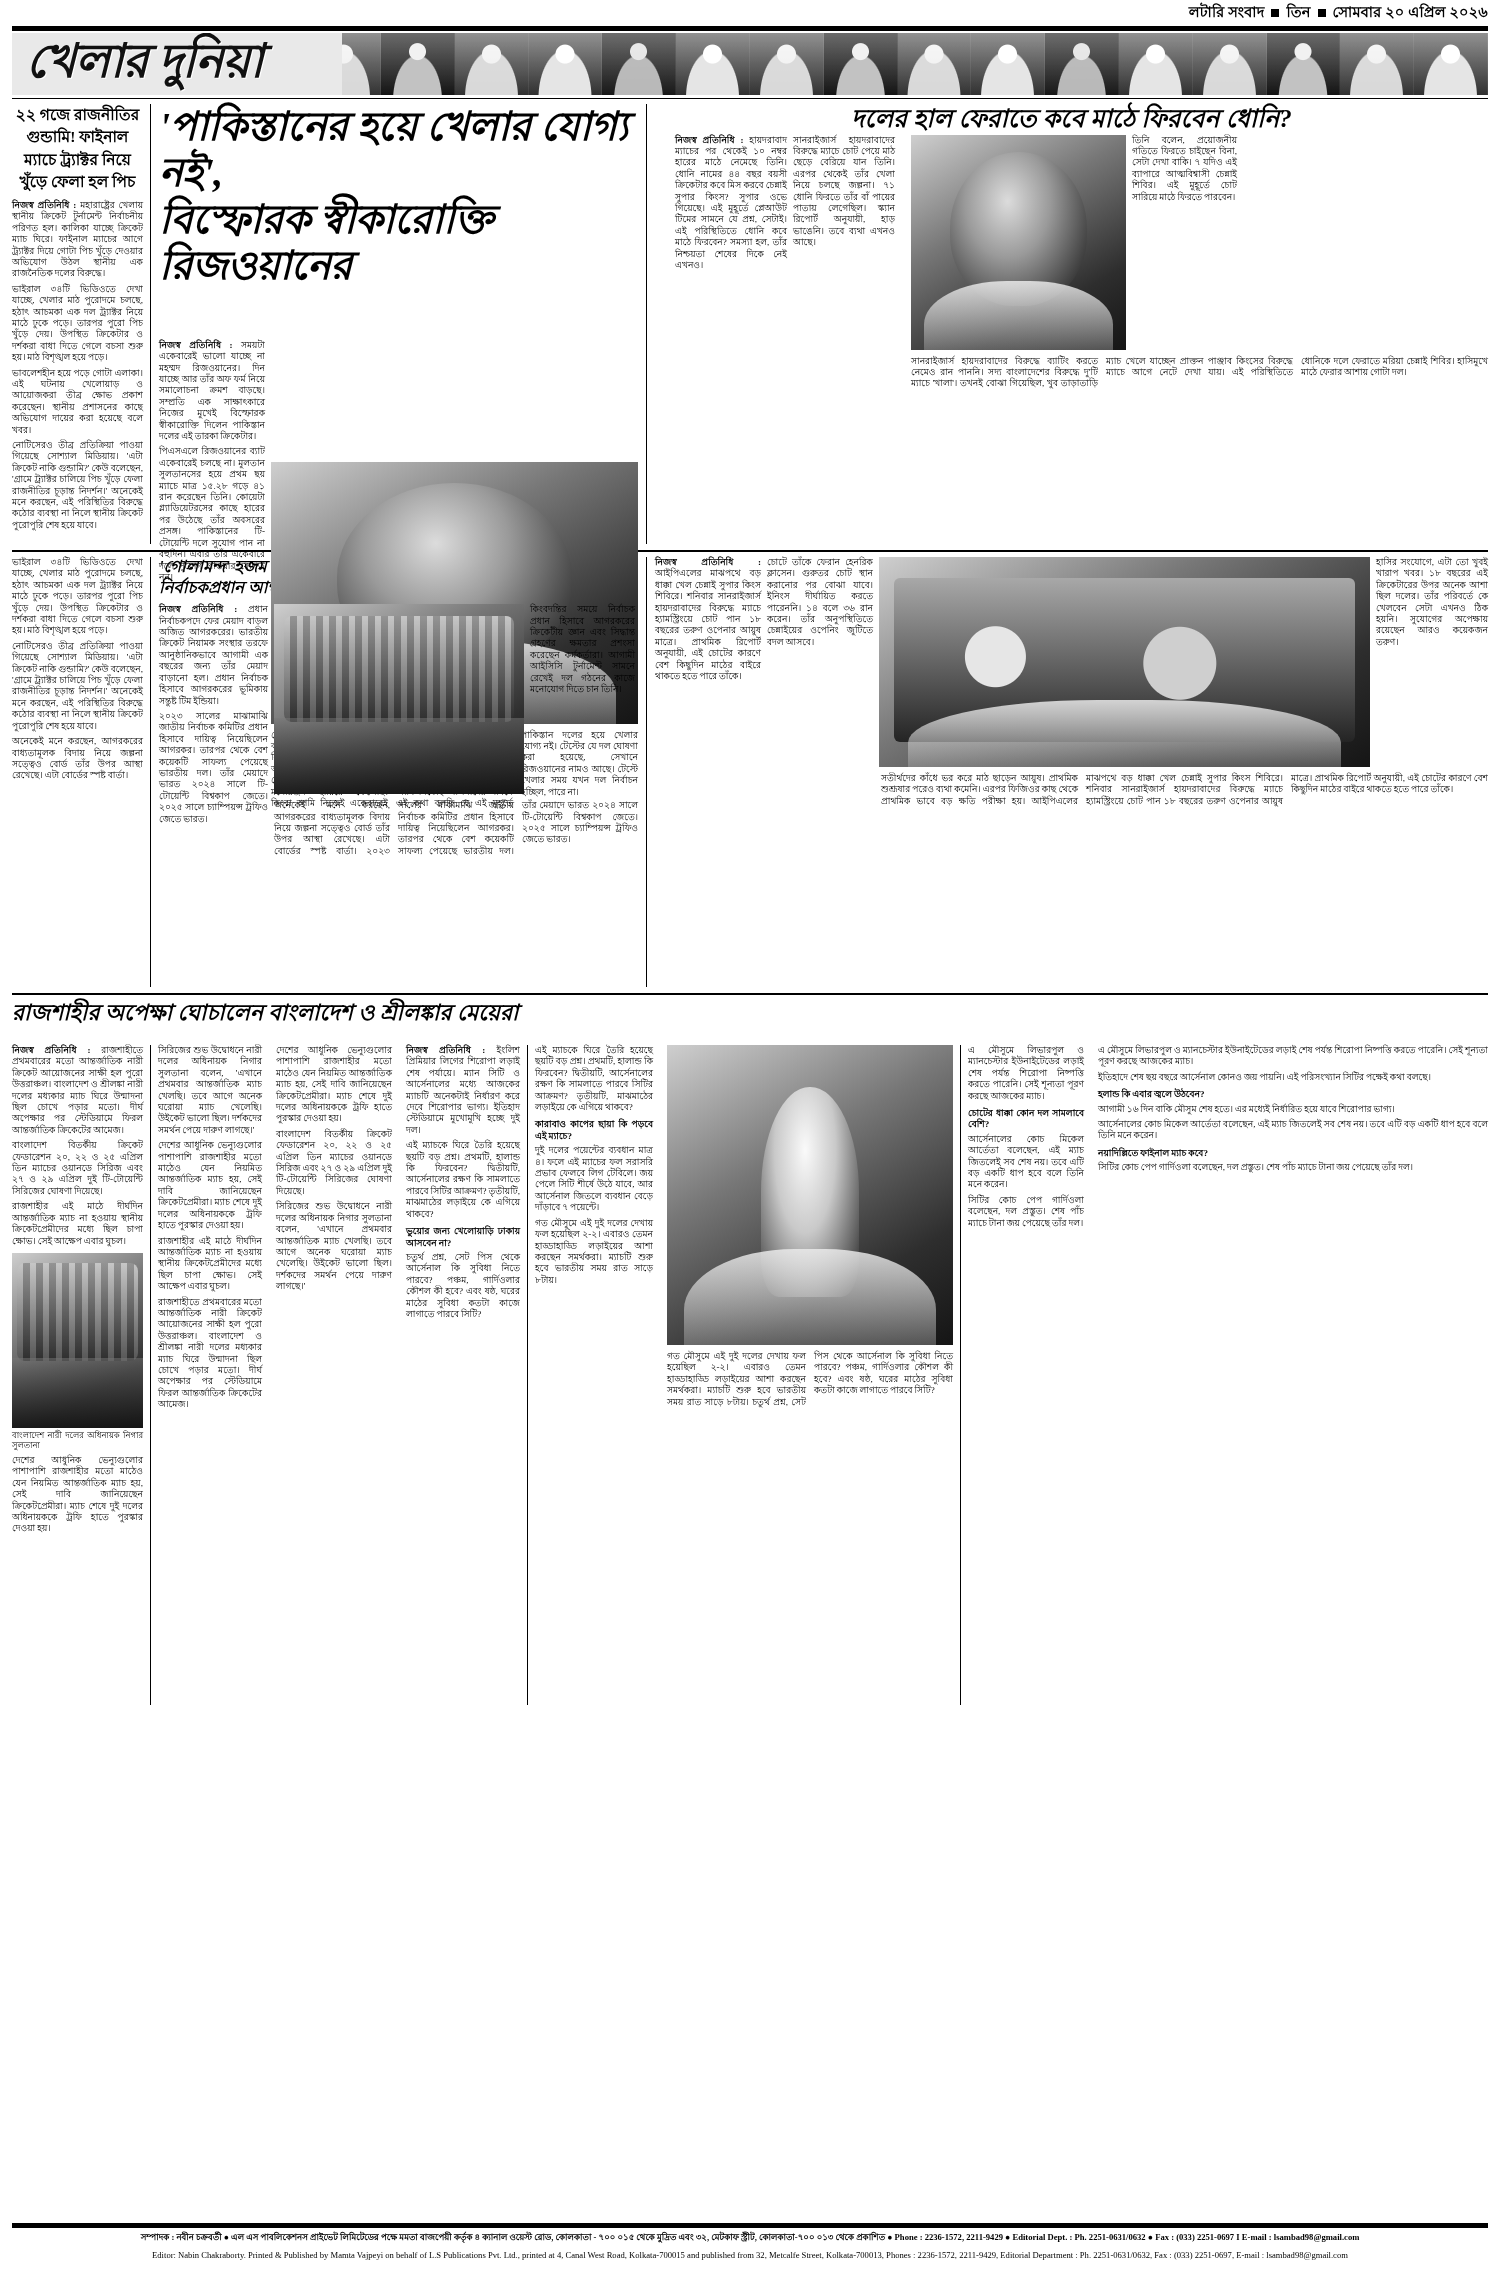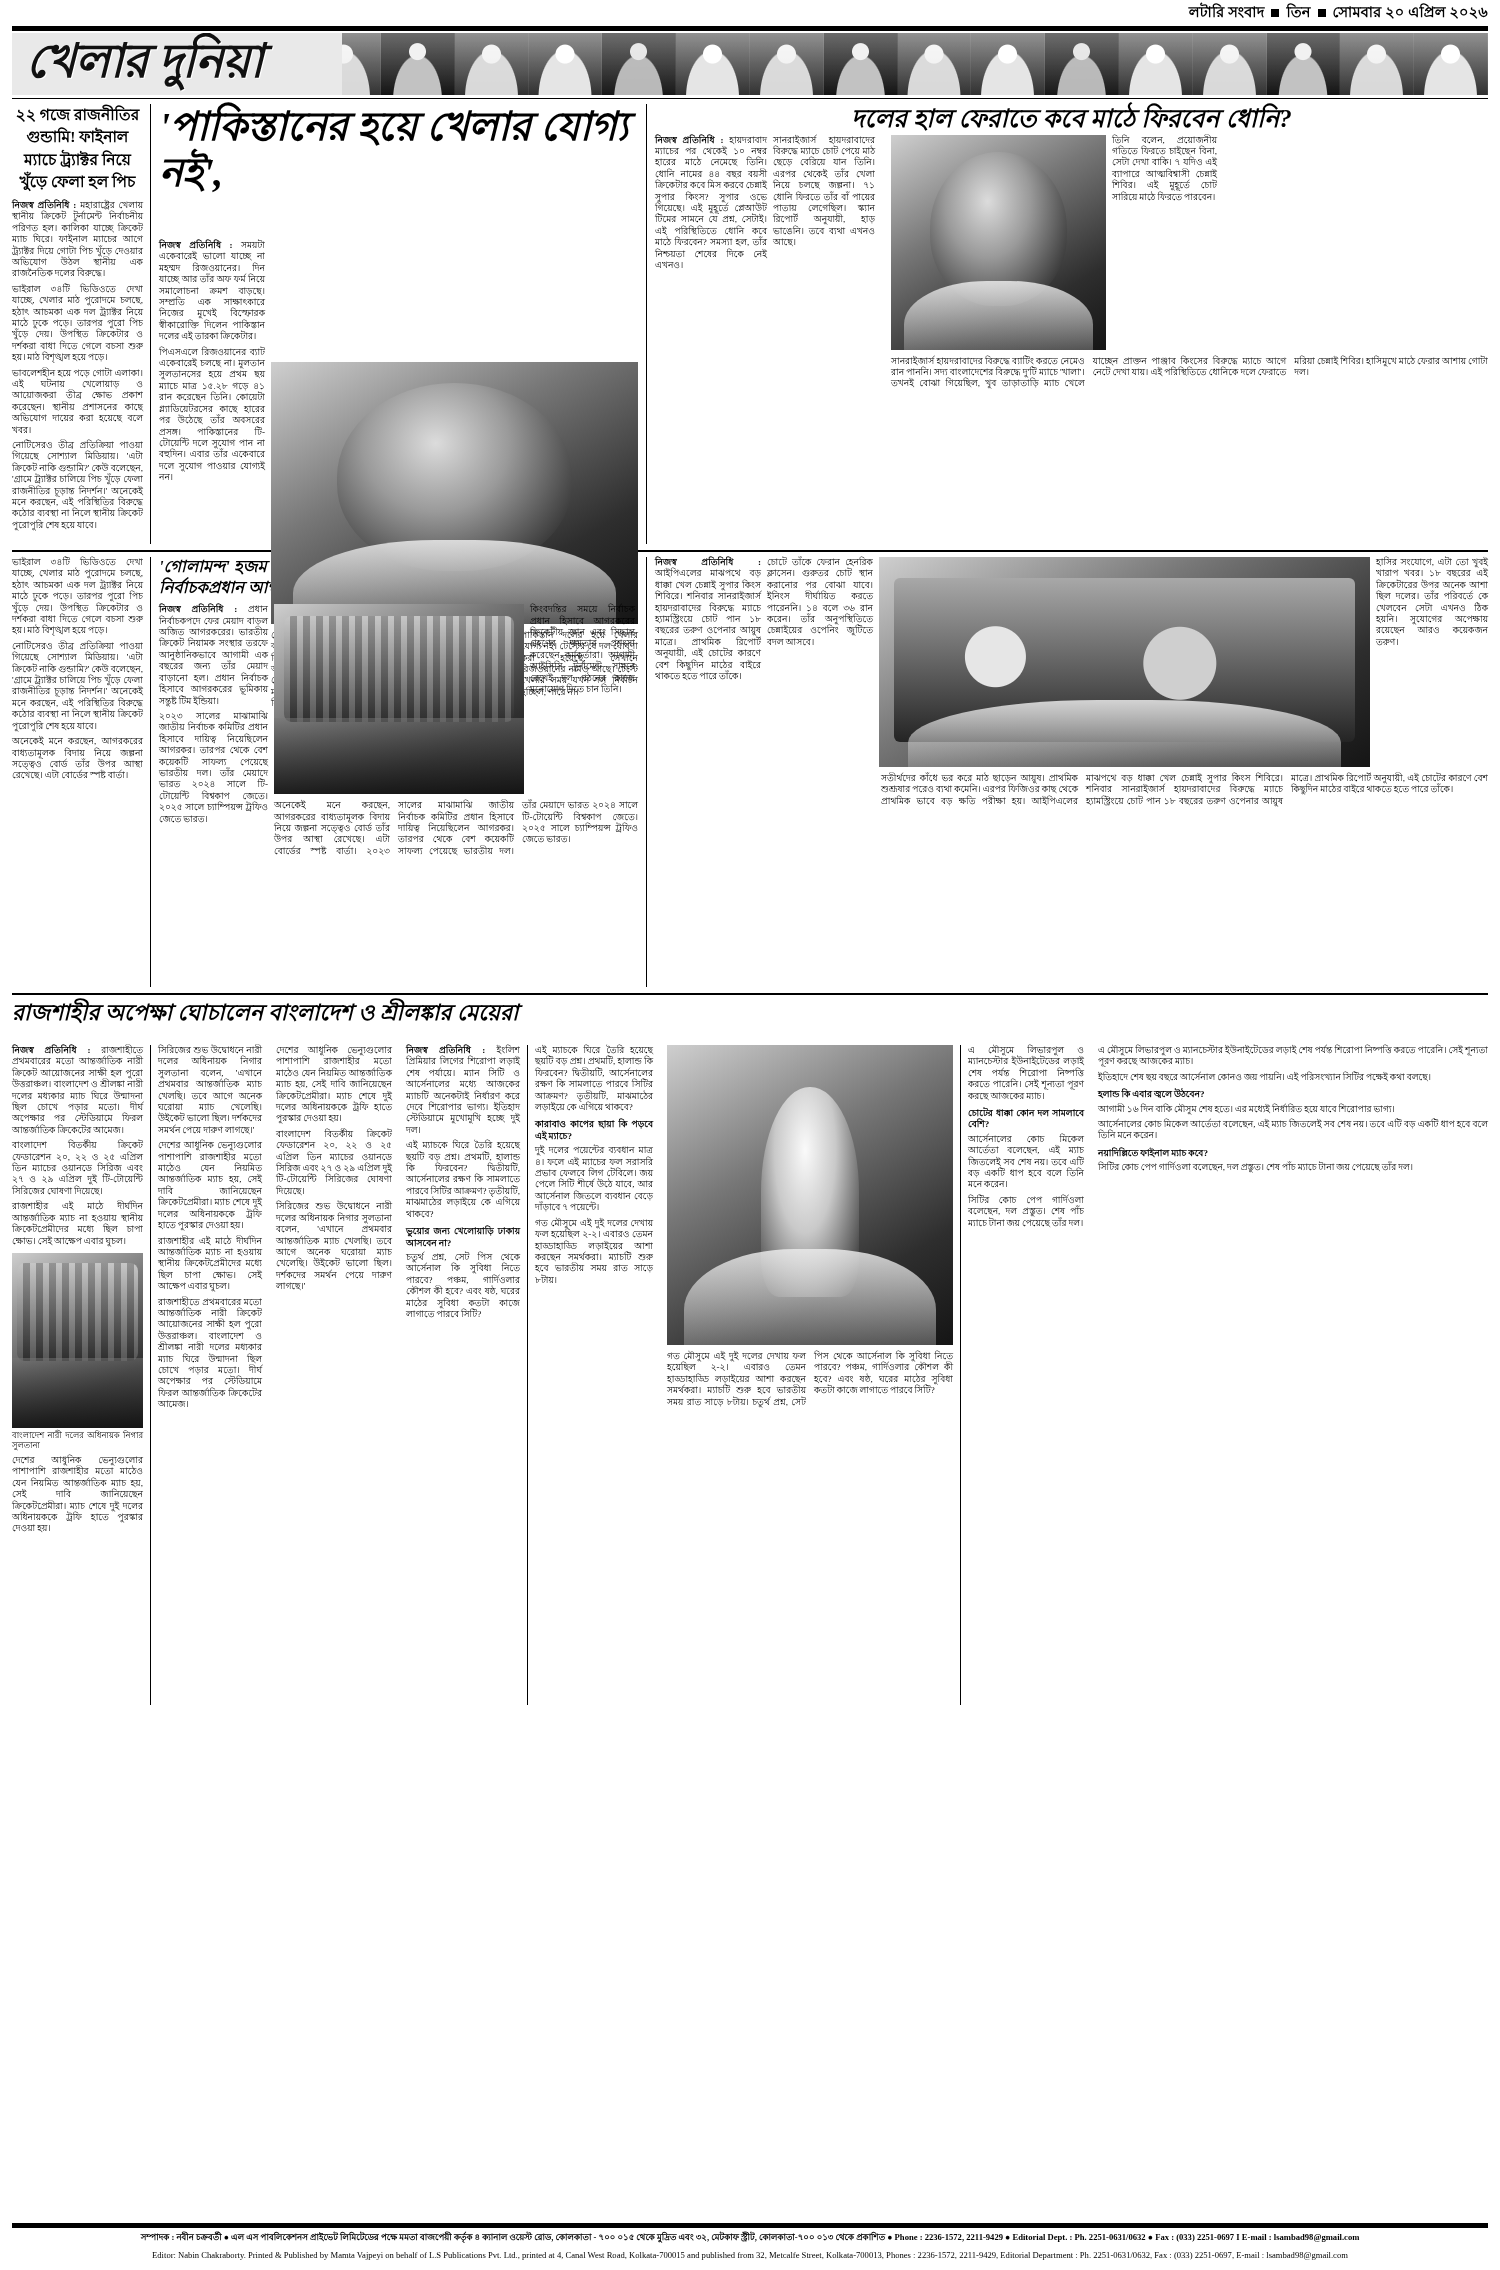--- a/index.html
+++ b/index.html
@@ -186,20 +186,21 @@
         <p style="margin-top:4px;">ভাইরাল ৩৪টি ভিডিওতে দেখা যাচ্ছে, খেলার মাঠ পুরোদমে চলছে, হঠাৎ আচমকা এক দল ট্র্যাক্টর নিয়ে মাঠে ঢুকে পড়ে। তারপর পুরো পিচ খুঁড়ে দেয়। উপস্থিত ক্রিকেটার ও দর্শকরা বাধা দিতে গেলে বচসা শুরু হয়। মাঠ বিশৃঙ্খল হয়ে পড়ে।</p>
         <p style="margin-top:4px;">ভাবলেশহীন হয়ে পড়ে গোটা এলাকা। এই ঘটনায় খেলোয়াড় ও আয়োজকরা তীব্র ক্ষোভ প্রকাশ করেছেন। স্থানীয় প্রশাসনের কাছে অভিযোগ দায়ের করা হয়েছে বলে খবর।</p>
         <p style="margin-top:4px;">নোটিসেরও তীব্র প্রতিক্রিয়া পাওয়া গিয়েছে সোশ্যাল মিডিয়ায়। 'এটা ক্রিকেট নাকি গুন্ডামি?' কেউ বলেছেন, 'গ্রামে ট্র্যাক্টর চালিয়ে পিচ খুঁড়ে ফেলা রাজনীতির চূড়ান্ত নিদর্শন।' অনেকেই মনে করছেন, এই পরিস্থিতির বিরুদ্ধে কঠোর ব্যবস্থা না নিলে স্থানীয় ক্রিকেট পুরোপুরি শেষ হয়ে যাবে।</p>
       </div>
     </div>
 
     <div class="sep-v"></div>
 
     <div style="width:495px; padding:0 8px;">
       <div class="hl-huge">'পাকিস্তানের হয়ে খেলার যোগ্য নই',</div>
+      <div class="hl-huge" style="margin-bottom:7px;">বিস্ফোরক স্বীকারোক্তি রিজওয়ানের</div>
 
       <div class="row" style="height:330px;align-items:center;">
         <div style="width:112px; padding-right:6px;" class="body-txt">
           <span class="byline">নিজস্ব প্রতিনিধি :</span>
           <span>সময়টা একেবারেই ভালো যাচ্ছে না মহম্মদ রিজওয়ানের। দিন যাচ্ছে আর তাঁর অফ ফর্ম নিয়ে সমালোচনা ক্রমশ বাড়ছে। সম্প্রতি এক সাক্ষাৎকারে নিজের মুখেই বিস্ফোরক স্বীকারোক্তি দিলেন পাকিস্তান দলের এই তারকা ক্রিকেটার।</span>
           <p style="margin-top:4px;">পিএসএলে রিজওয়ানের ব্যাট একেবারেই চলছে না। মুলতান সুলতানসের হয়ে প্রথম ছয় ম্যাচে মাত্র ১৫.২৮ গড়ে ৪১ রান করেছেন তিনি। কোয়েটা গ্ল্যাডিয়েটরসের কাছে হারের পর উঠেছে তাঁর অবসরের প্রসঙ্গ। পাকিস্তানের টি-টোয়েন্টি দলে সুযোগ পান না বহুদিন। এবার তাঁর একেবারে দলে সুযোগ পাওয়ার যোগ্যই নন।</p>
         </div>
         <div style="flex:1; position:relative;">
           <div class="photo" style="position:absolute; left:0; top:0; right:0; height:262px;"></div>
           <div class="body-txt" style="position:absolute; left:0; right:0; top:268px; column-count:3; column-gap:8px;">
@@ -209,21 +210,21 @@
           </div>
         </div>
       </div>
     </div>
 
     <div class="sep-v"></div>
 
     <div style="flex:1; padding-left:8px;">
       <div class="hl-big" style="text-align:center;">দলের হাল ফেরাতে কবে মাঠে ফিরবেন ধোনি?</div>
 
-      <div class="row" style="height:330px;">
+      <div class="row" style="height:330px;margin-left:20px;">
         <div style="width:118px; padding-right:6px;" class="body-txt">
           <span class="byline">নিজস্ব প্রতিনিধি :</span>
           <span>হায়দরাবাদ ম্যাচের পর থেকেই ১০ নম্বর হারের মাঠে নেমেছে তিনি। ধোনি নামের ৪৪ বছর বয়সী ক্রিকেটার কবে মিস করবে চেন্নাই সুপার কিংস? সুপার ওভে গিয়েছে। এই মুহূর্তে প্লেআউট টিমের সামনে যে প্রশ্ন, সেটাই। এই পরিস্থিতিতে ধোনি কবে মাঠে ফিরবেন? সমস্যা হল, তাঁর নিশ্চয়তা শেষের দিকে নেই এখনও।</span>
         </div>
         <div style="width:118px; padding-right:16px;" class="body-txt">
           <span>সানরাইজার্স হায়দরাবাদের বিরুদ্ধে ম্যাচে চোট পেয়ে মাঠ ছেড়ে বেরিয়ে যান তিনি। এরপর থেকেই তাঁর খেলা নিয়ে চলছে জল্পনা। ৭১ ধোনি ফিরতে তাঁর বাঁ পায়ের পাতায় লেগেছিল। স্ক্যান রিপোর্ট অনুযায়ী, হাড় ভাঙেনি। তবে ব্যথা এখনও আছে।</span>
         </div>
         <div style="flex:1; position:relative;">
           <div class="photo" style="position:absolute; left:0; top:0; width:215px; height:215px;"></div>
           <div class="body-txt" style="position:absolute; left:221px; top:0; width:105px;">

